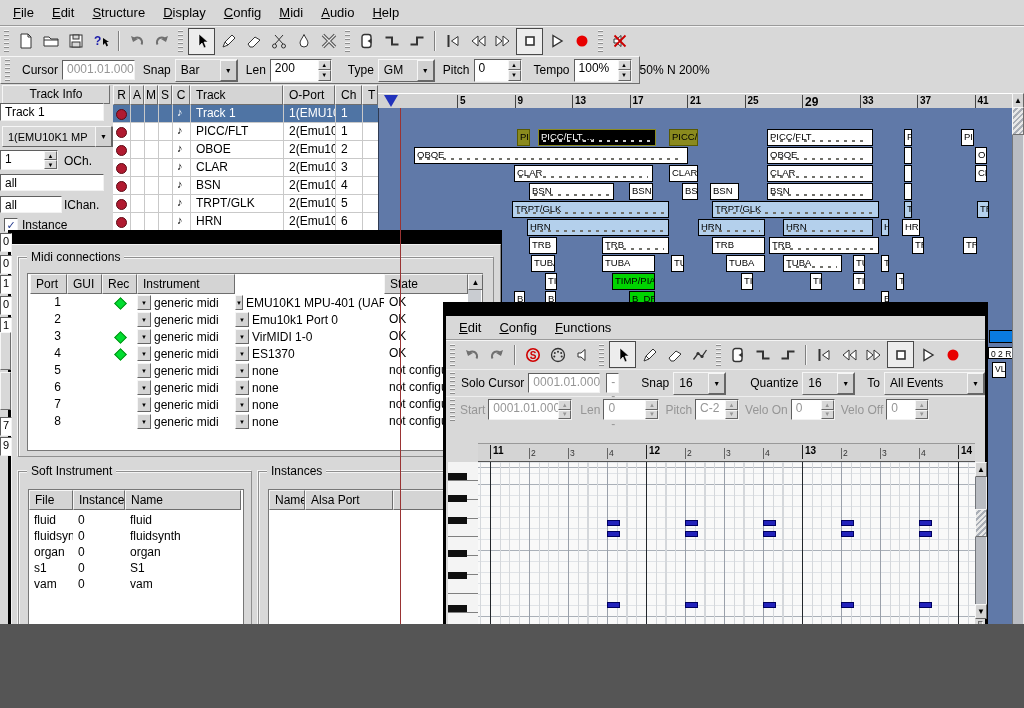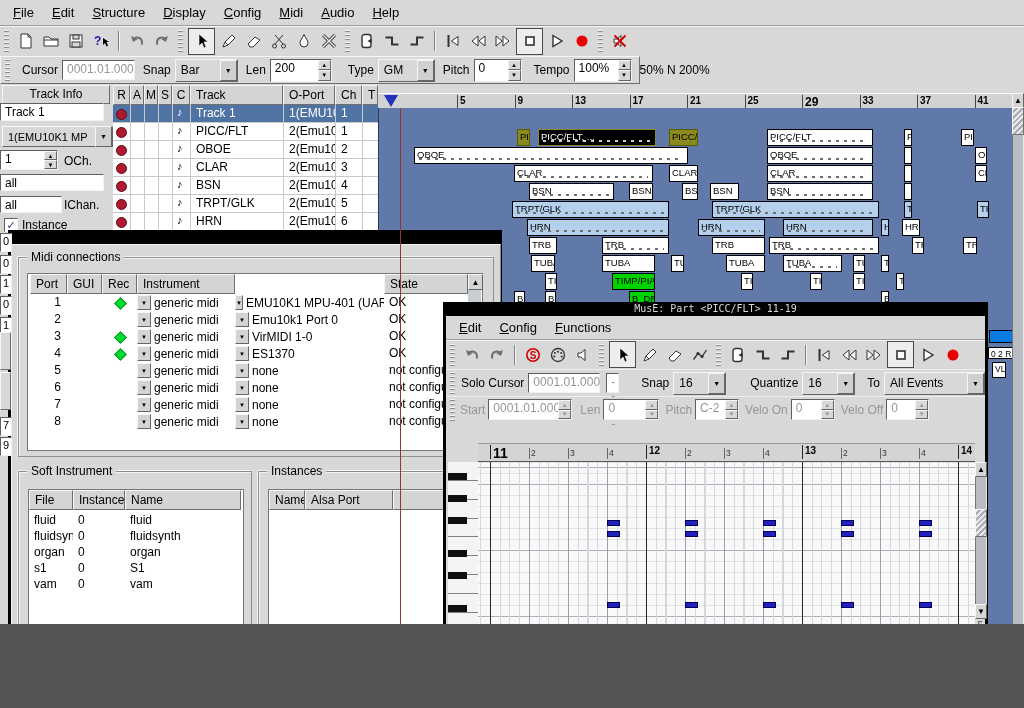--- a/index.html
+++ b/index.html
@@ -695,21 +695,20 @@
       </div>
       <div id="insttable" class="abs" style="left:256px;top:244px;width:222px;height:158px;background:#fff;border:1px solid #777;">
           <div class="hcell" style="left: 0px; width: 36px; height: 20px;">Name</div>
           <div class="hcell" style="left: 36px; width: 88px; height: 20px;">Alsa Port</div>
           <div class="hcell" style="left: 124px; width: 96px; height: 20px;"></div>
         </div>
     </div>
   </div>
 
   <div id="proll" class="abs" style="left:443px;top:302px;width:545px;height:384px;background:#000;">
-    <div class="titlebar">MusE: Part &lt;PICC/FLT&gt; 11-19</div>
     <div class="abs" style="left:3px;top:14px;width:539px;height:367px;background:#d8d8d8;">
       <div id="prmenu" class="menubar" style="height:23px;border-bottom:1px solid #9a9a9a;box-shadow:0 1px 0 #f4f4f4;">
           <div class="mitem"><u>E</u>dit</div>
           <div class="mitem"><u>C</u>onfig</div>
           <div class="mitem"><u>F</u>unctions</div>
         </div>
       <div id="prtb1" class="tbrow" style="height:29px;">
           <div class="grip"></div>
           <div class="tbtn">
             <span>
@@ -916,21 +915,21 @@
         <span class="spin" style="width:41px;height:19px;">
           <span class="val dis">0</span>
           <span class="btns">
               <div>▲</div>
               <div>▼</div>
             </span>
           </span>
       </div>
 
       <div id="prruler" class="abs" style="left:32px;top:127px;width:497px;height:17px;background:#d4d4d4;border-bottom:1px solid #555;border-top:1px solid #999;">
-          <div class="abs" style="left: 12px; top: 1px; height: 14px; border-left: 1px solid rgb(34, 34, 34); padding: 0px 0px 0px 2px; font-size: 14px; font-weight: bold;">11</div>
+          <div class="abs" style="left: 12px; top: 1px; height: 14px; border-left: 1px solid rgb(34, 34, 34); padding: 0px 0px 0px 2px; font-size: 10px; font-weight: bold;">11</div>
           <div class="abs" style="left: 51px; top: 4px; height: 11px; border-left: 1px solid rgb(102, 102, 102); padding: 0px 0px 0px 1px; font-size: 8.5px; color: rgb(51, 51, 51);">2</div>
           <div class="abs" style="left: 90px; top: 4px; height: 11px; border-left: 1px solid rgb(102, 102, 102); padding: 0px 0px 0px 1px; font-size: 8.5px; color: rgb(51, 51, 51);">3</div>
           <div class="abs" style="left: 129px; top: 4px; height: 11px; border-left: 1px solid rgb(102, 102, 102); padding: 0px 0px 0px 1px; font-size: 8.5px; color: rgb(51, 51, 51);">4</div>
           <div class="abs" style="left: 168px; top: 1px; height: 14px; border-left: 1px solid rgb(34, 34, 34); padding: 0px 0px 0px 2px; font-size: 10px; font-weight: bold;">12</div>
           <div class="abs" style="left: 207px; top: 4px; height: 11px; border-left: 1px solid rgb(102, 102, 102); padding: 0px 0px 0px 1px; font-size: 8.5px; color: rgb(51, 51, 51);">2</div>
           <div class="abs" style="left: 246px; top: 4px; height: 11px; border-left: 1px solid rgb(102, 102, 102); padding: 0px 0px 0px 1px; font-size: 8.5px; color: rgb(51, 51, 51);">3</div>
           <div class="abs" style="left: 285px; top: 4px; height: 11px; border-left: 1px solid rgb(102, 102, 102); padding: 0px 0px 0px 1px; font-size: 8.5px; color: rgb(51, 51, 51);">4</div>
           <div class="abs" style="left: 324px; top: 1px; height: 14px; border-left: 1px solid rgb(34, 34, 34); padding: 0px 0px 0px 2px; font-size: 10px; font-weight: bold;">13</div>
           <div class="abs" style="left: 363px; top: 4px; height: 11px; border-left: 1px solid rgb(102, 102, 102); padding: 0px 0px 0px 1px; font-size: 8.5px; color: rgb(51, 51, 51);">2</div>
           <div class="abs" style="left: 402px; top: 4px; height: 11px; border-left: 1px solid rgb(102, 102, 102); padding: 0px 0px 0px 1px; font-size: 8.5px; color: rgb(51, 51, 51);">3</div>

